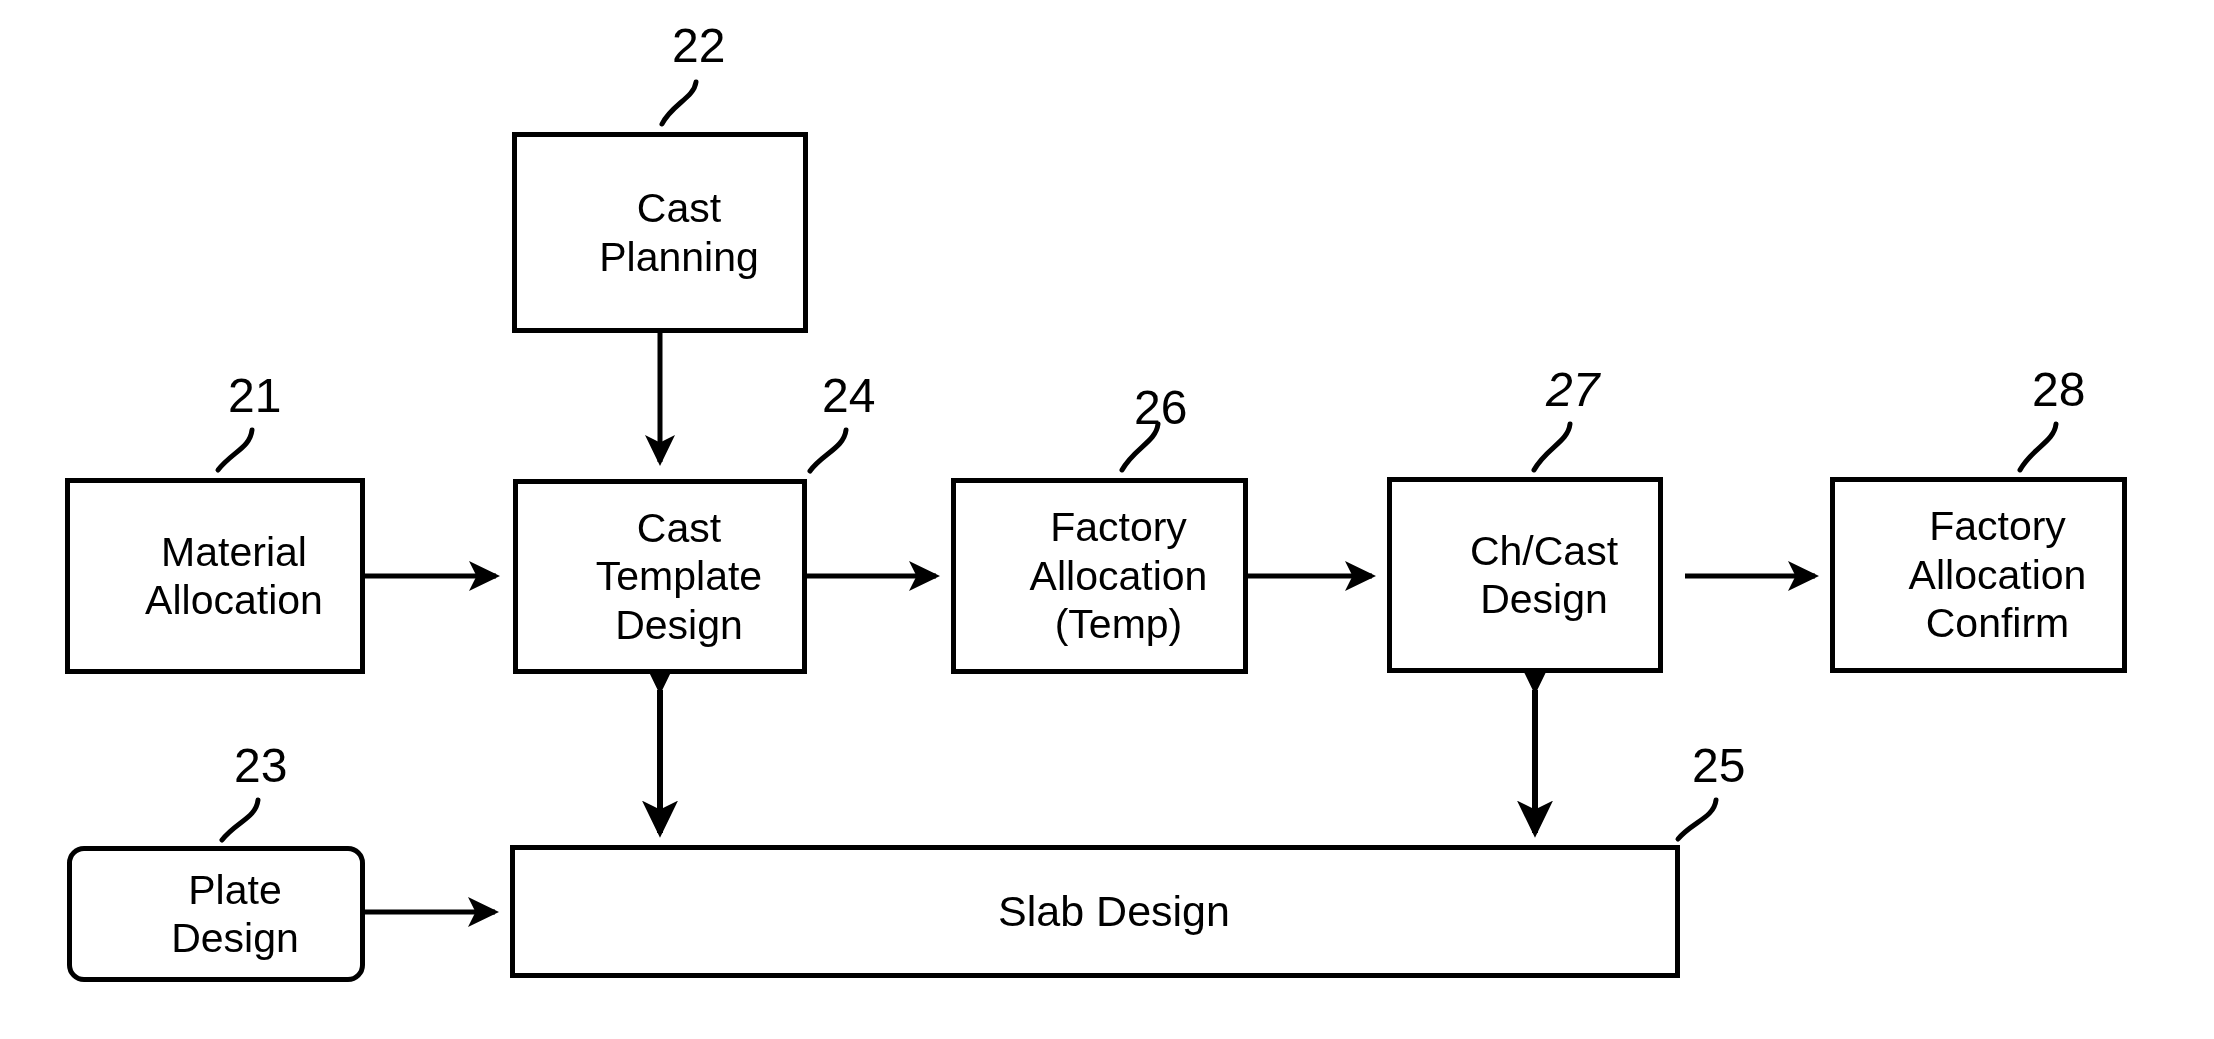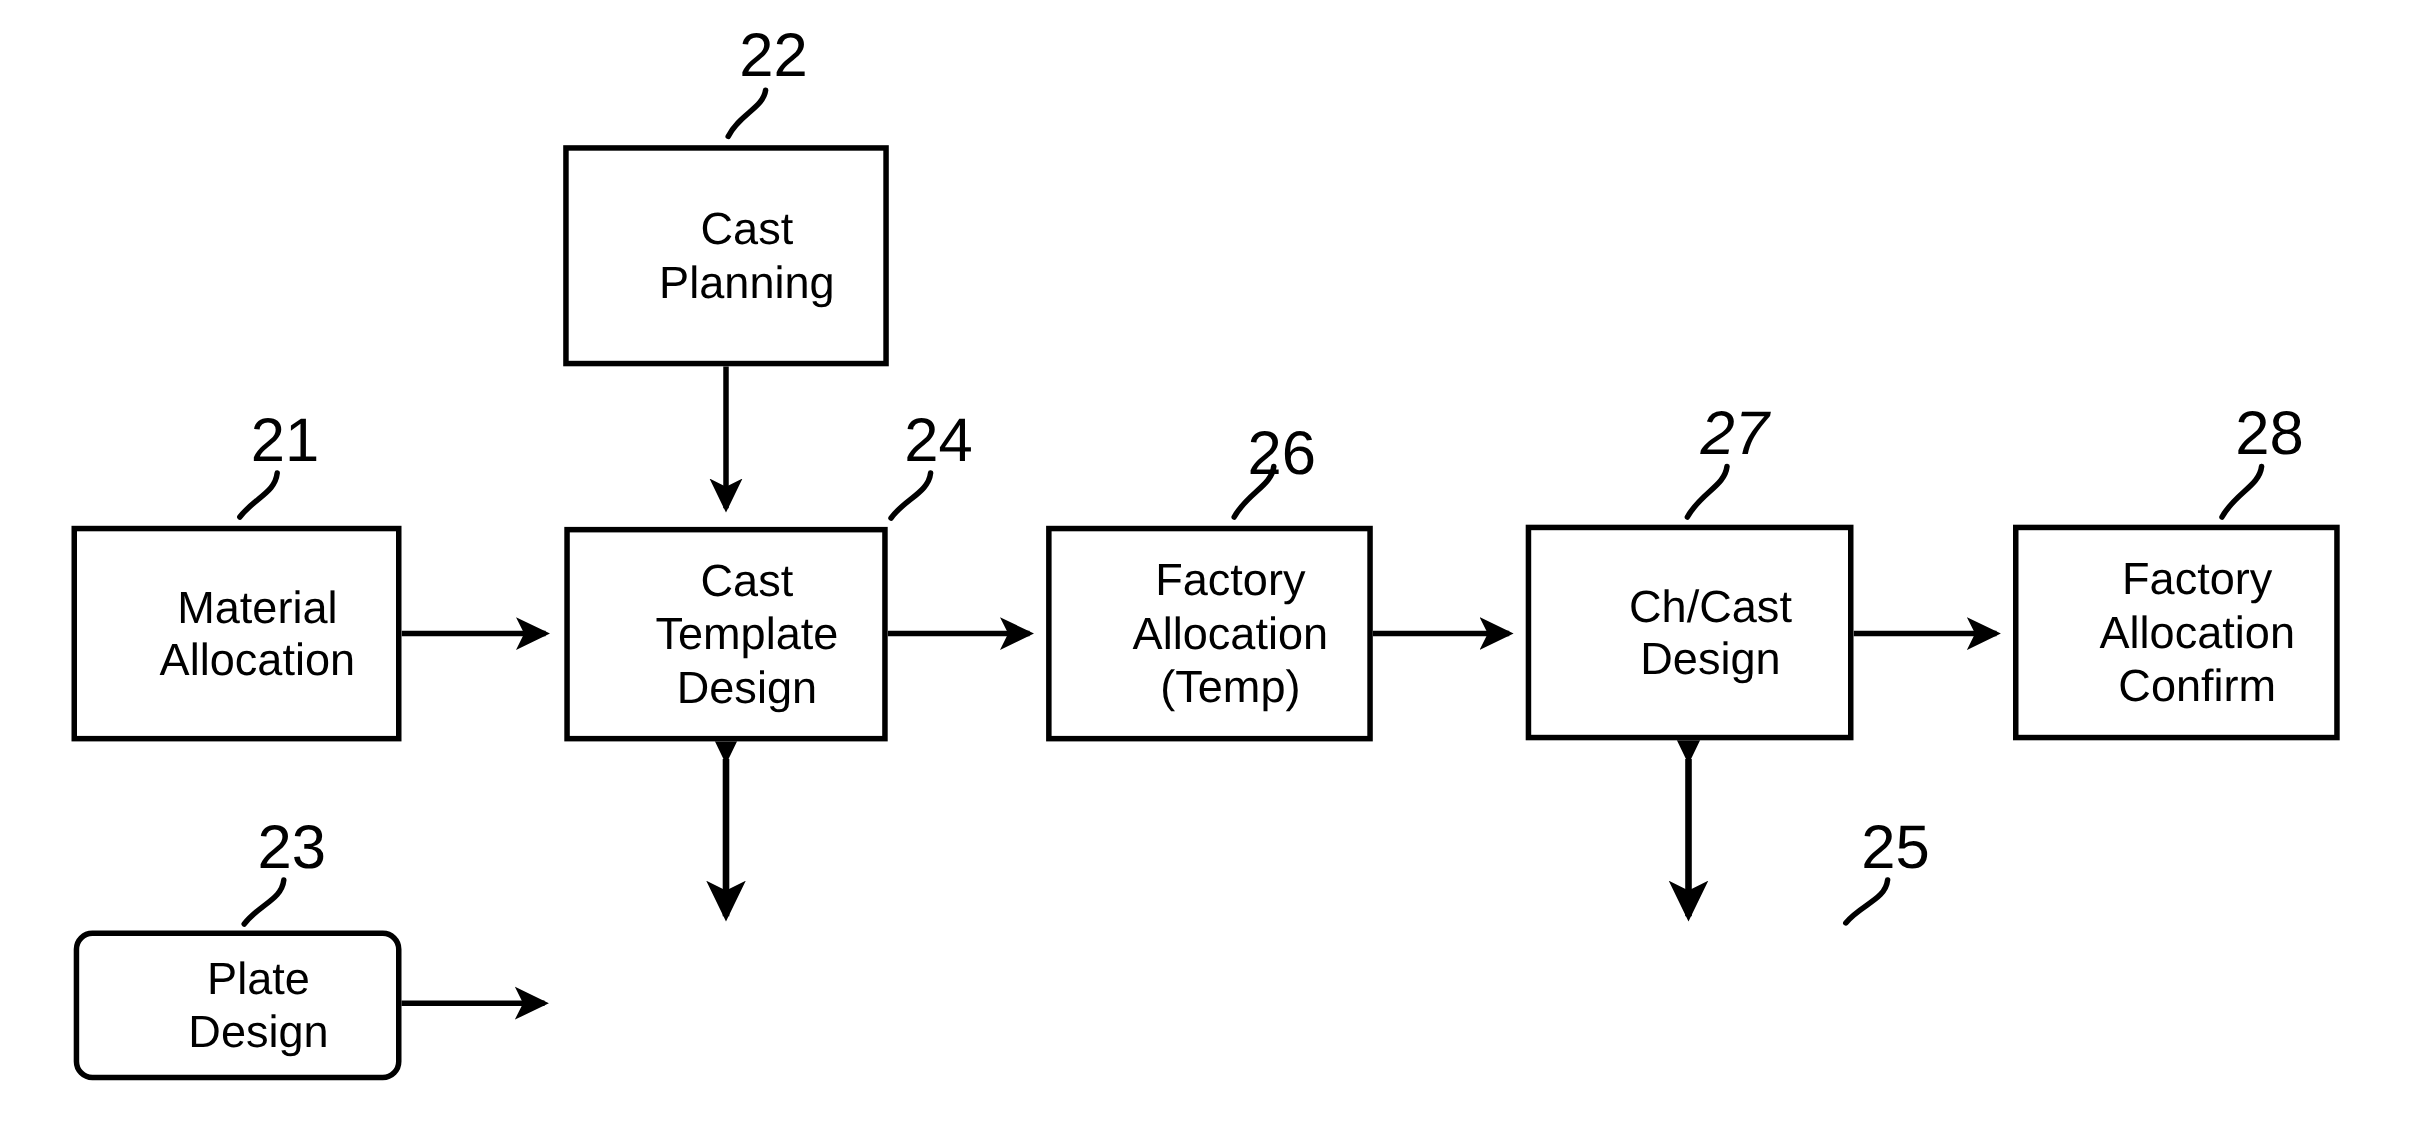--- a/index.html
+++ b/index.html
@@ -44,21 +44,21 @@
     letter-spacing: 0px;
     white-space: pre-line;
     padding: 0 6px;
   }
   .node-label.wide {
     font-size: 43px;
   }
   .ref-number {
     position: absolute;
     font-family: "Liberation Sans", sans-serif;
-    font-size: 56px;
+    font-size: 48px;
     color: #000000;
     line-height: 1;
     white-space: nowrap;
   }
 </style>
 </head>
 <body>
 
 <div id="diagram-root">
 
@@ -141,28 +141,31 @@
     <span class="node-label">Plate
 Design</span>
   </div>
 
   <div class="node-box" style="left:513px; top:479px; width:294px; height:195px;">
     <span class="node-label">Cast
 Template
 Design</span>
   </div>
 
+  <div class="node-box" style="left:510px; top:845px; width:1170px; height:133px;">
+    <span class="node-label wide">Slab Design</span>
+  </div>
 
   <div class="node-box" style="left:951px; top:478px; width:297px; height:196px;">
     <span class="node-label">Factory
 Allocation
 (Temp)</span>
   </div>
 
-  <div class="node-box" style="left:1387px; top:477px; width:298px; height:196px;">
+  <div class="node-box" style="left:1387px; top:477px; width:276px; height:196px;">
     <span class="node-label">Ch/Cast
 Design</span>
   </div>
 
   <div class="node-box" style="left:1830px; top:477px; width:297px; height:196px;">
     <span class="node-label">Factory
 Allocation
 Confirm</span>
   </div>
 

